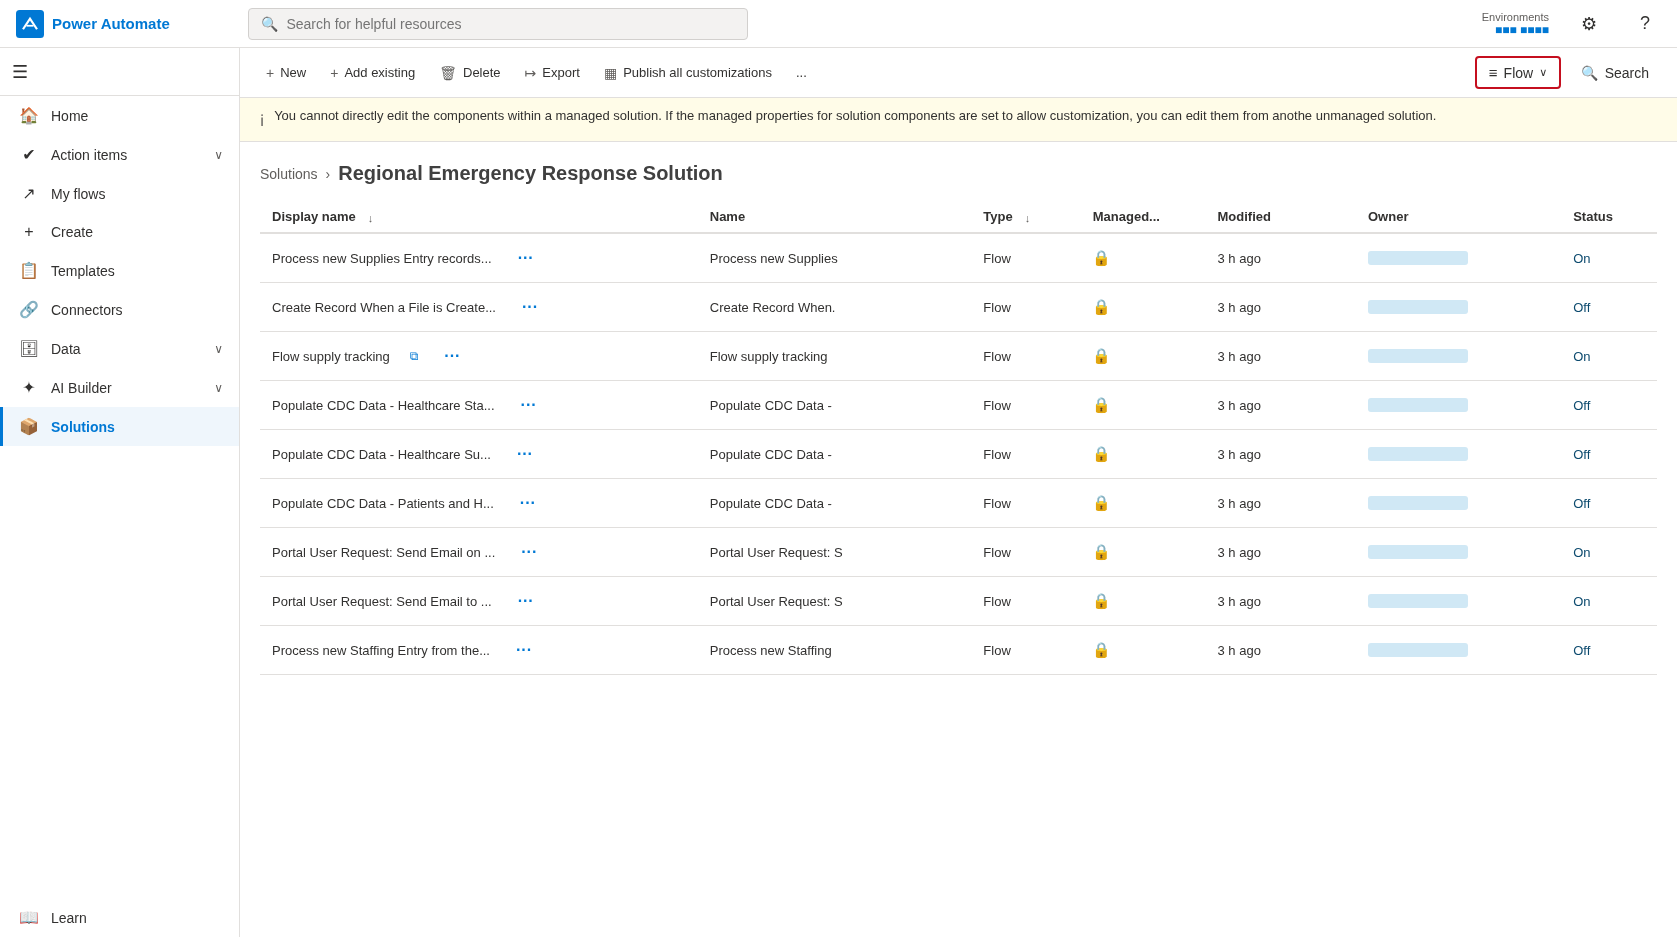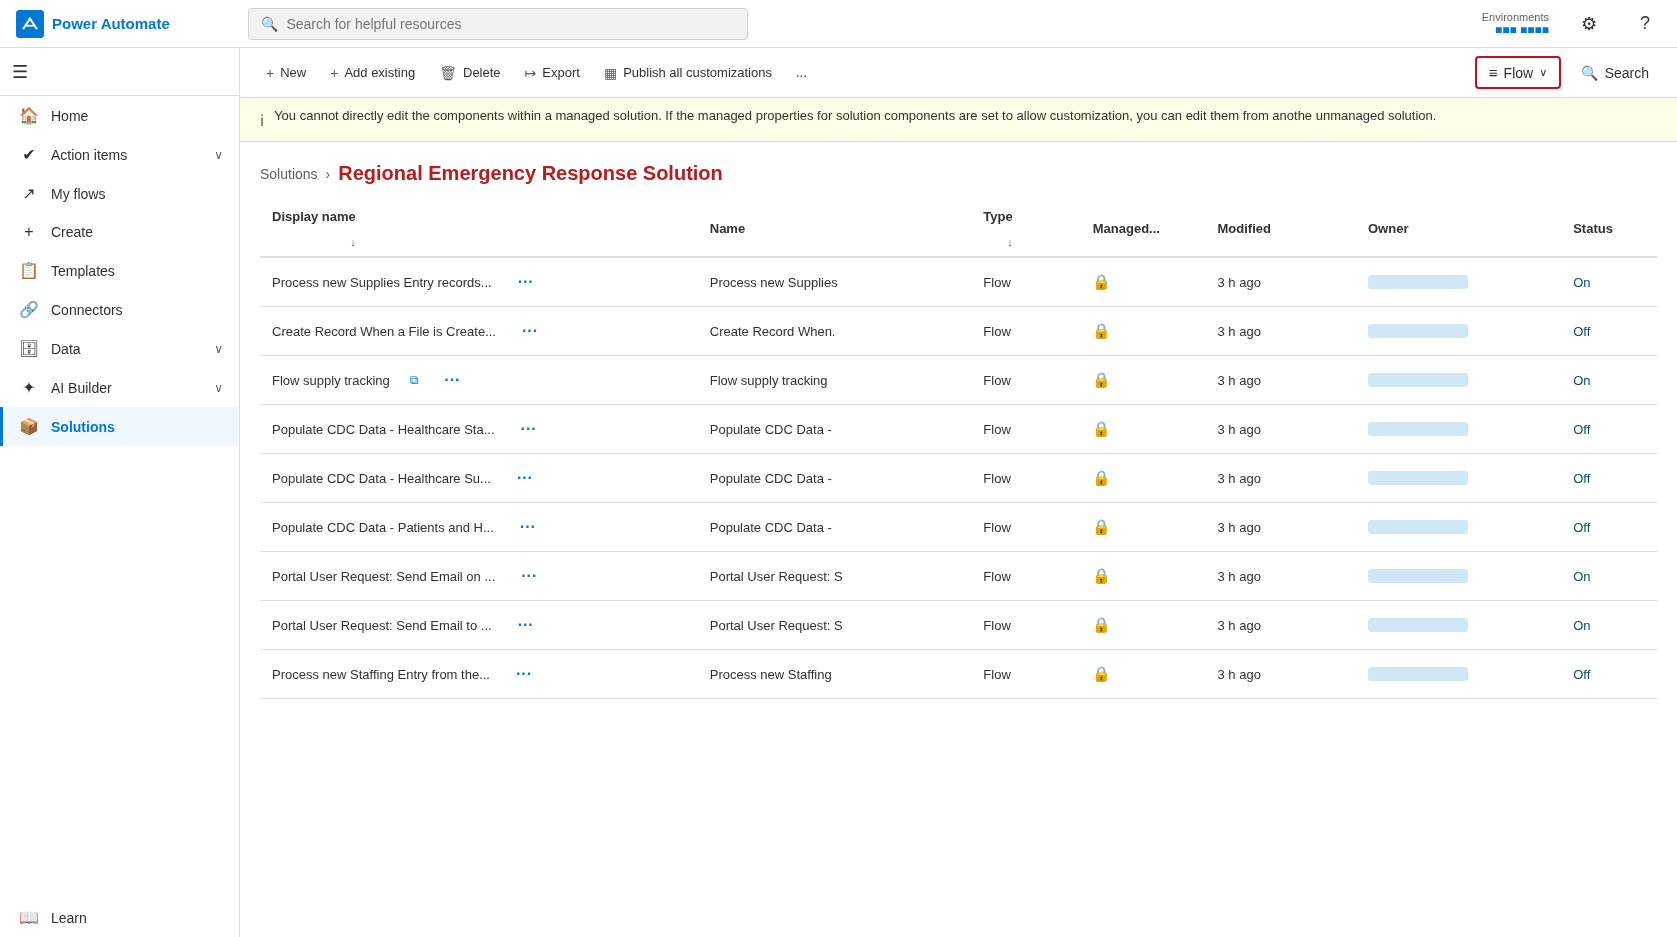--- a/index.html
+++ b/index.html
@@ -94,21 +94,21 @@
     
     .page-content { flex: 1; overflow-y: auto; padding: 0 20px 20px 20px; }
 
     
     .breadcrumb {
       display: flex; align-items: center; gap: 8px; padding: 20px 0 16px 0;
       font-size: 14px;
     }
     .breadcrumb-link { color: #605e5c; cursor: pointer; }
     .breadcrumb-sep { color: #605e5c; }
-    .breadcrumb-current { font-size: 20px; font-weight: 700; color: #b91c1c; }
+    .breadcrumb-current { font-size: 20px; font-weight: 700; color: #404040; }
 
     
     .data-table { width: 100%; border-collapse: collapse; }
     .data-table th {
       text-align: left; padding: 8px 12px; font-weight: 600; font-size: 13px;
       color: #323130; border-bottom: 2px solid #e1dfdd; background: #fff;
       cursor: pointer; white-space: nowrap;
     }
     .data-table td { padding: 10px 12px; border-bottom: 1px solid #e1dfdd; font-size: 13px; color: #323130; }
     .col-display { width: 320px; }
@@ -124,21 +124,21 @@
       cursor: pointer; color: #0078d4; border-radius: 4px; font-size: 16px; font-weight: 700;
     }
     .lock-icon { color: #a19f9d; font-size: 15px; }
     .owner-blurred {
       display: inline-block; background: #d0e8f5; color: transparent;
       border-radius: 3px; min-width: 100px; height: 14px;
       user-select: none;
     }
     .status-on { color: #0c4a6e; font-weight: 500; }
     .status-off { color: #0c4a6e; }
-    .th-sort { display: inline-flex; align-items: flex-end; gap: 12px; flex-direction: column; }
+    .th-sort { display: inline-flex; align-items: flex-end; gap: 12px; }
     .display-name-cell { display: flex; align-items: center; gap: 20px; }
     .ext-icon { font-size: 12px; color: #0078d4; }
 
     
     ::-webkit-scrollbar { width: 6px; height: 6px; }
     ::-webkit-scrollbar-thumb { background: #c8c6c4; border-radius: 3px; }
     ::-webkit-scrollbar-track { background: transparent; }
   </style>
 </head>
 <body>

